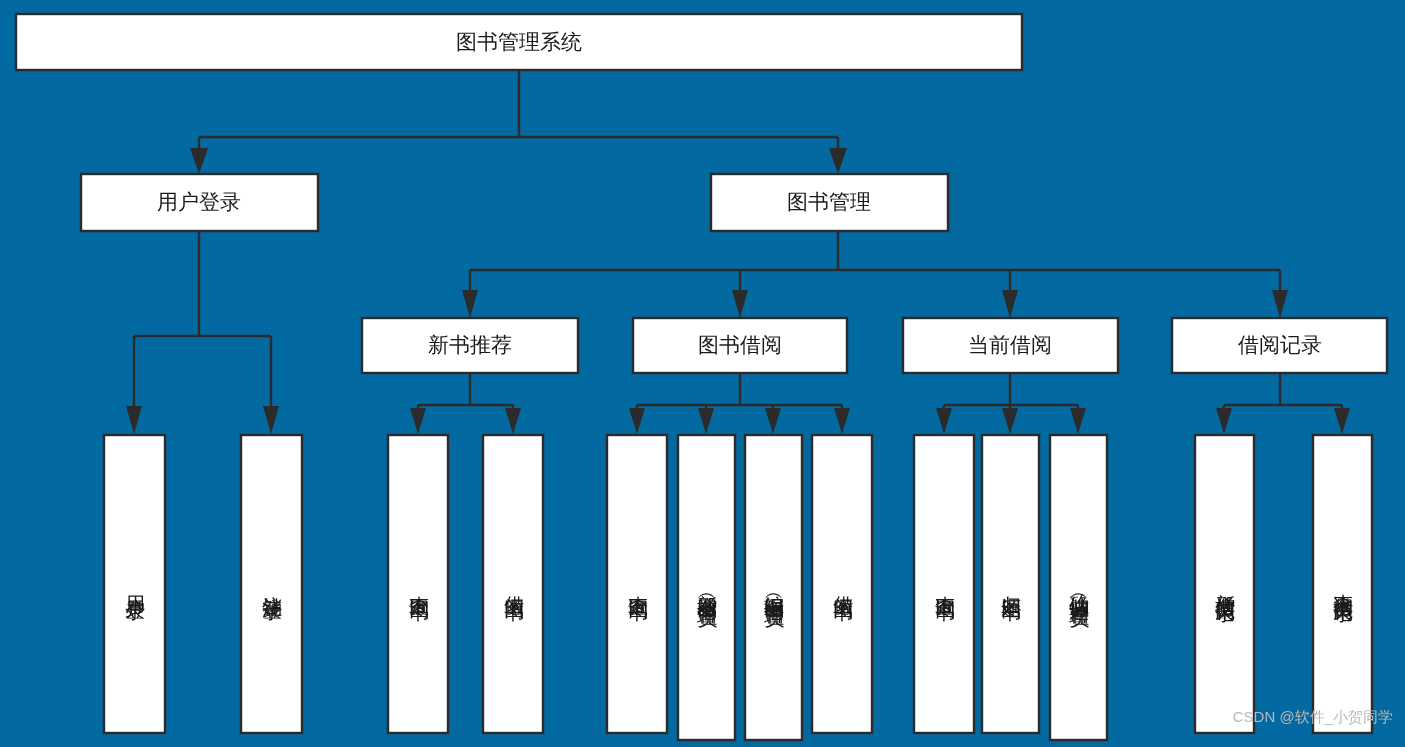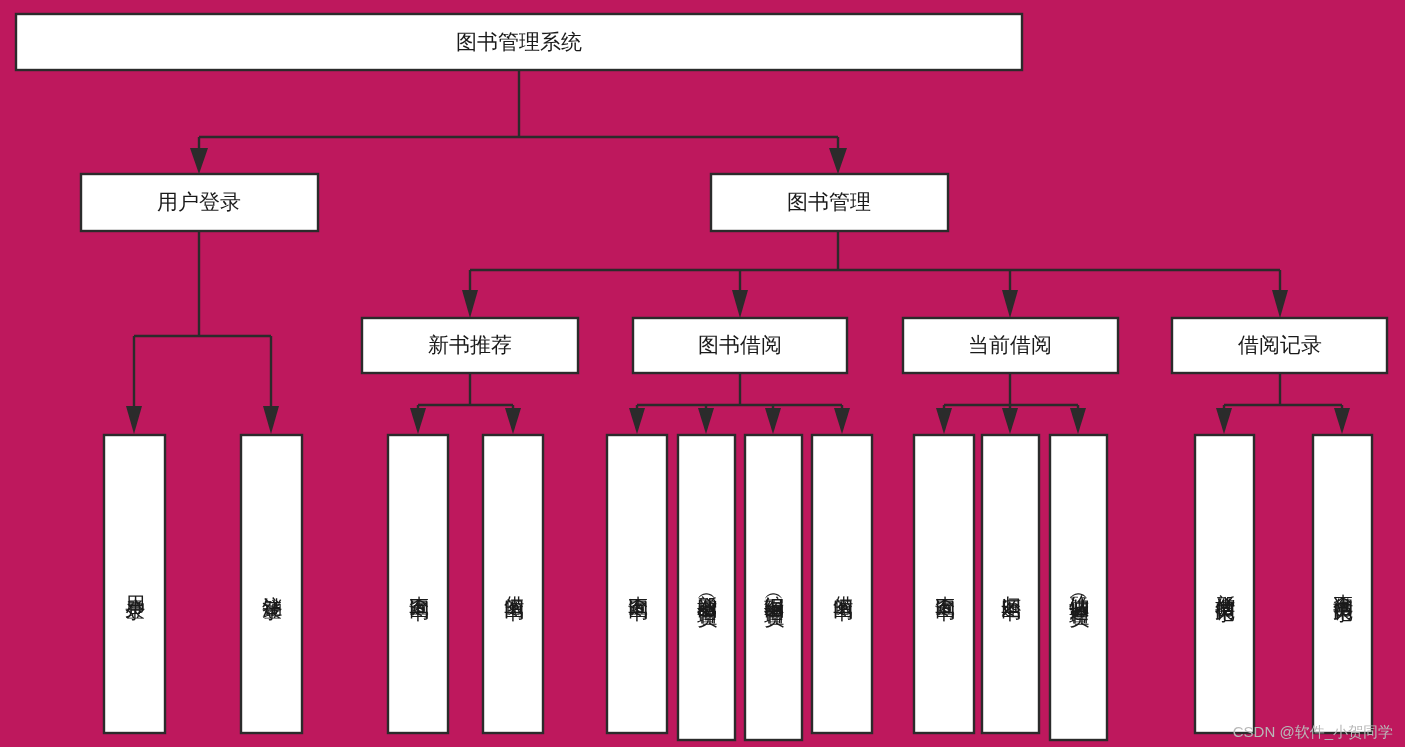--- a/index.html
+++ b/index.html
@@ -1,28 +1,28 @@
 <!DOCTYPE html>
 <html><head>
 <meta charset="utf-8">
 <style>
   html,body{margin:0;padding:0;background:#ffffff;}
   body{width:1405px;height:747px;overflow:hidden;
        font-family:"Liberation Sans","DejaVu Sans",sans-serif;}
-  #stage{position:relative;width:1405px;height:747px;background:#be185d;}
+  #stage{position:relative;width:1405px;height:747px;background:#0369a1;}
   svg#diagram{position:absolute;left:0;top:0;width:1405px;height:747px;display:block;}
   .node-box{fill:#ffffff;stroke:#2b2b2b;stroke-width:2.4;}
   .connector{stroke:#2b2b2b;stroke-width:2.4;fill:none;stroke-linecap:butt;}
   .arrow-head{fill:#2b2b2b;stroke:none;}
   .node-label{fill:#1a1a1a;font-family:"Liberation Sans","DejaVu Sans",sans-serif;
               text-anchor:middle;dominant-baseline:middle;}
   .node-label.horizontal{font-size:21px;}
   .node-label.vertical{font-size:20px;writing-mode:vertical-rl;
                        text-orientation:upright;letter-spacing:2px;}
-  .watermark{position:absolute;right:12px;bottom:5px;font-size:15px;color:#b9b9b9;
+  .watermark{position:absolute;right:12px;bottom:20px;font-size:15px;color:#b9b9b9;
              font-family:"Liberation Sans","DejaVu Sans",sans-serif;white-space:nowrap;}
 </style>
 </head>
 <body>
 
 <div id="stage">
 
   <svg id="diagram" viewBox="0 0 1405 747">
 
     <g>

